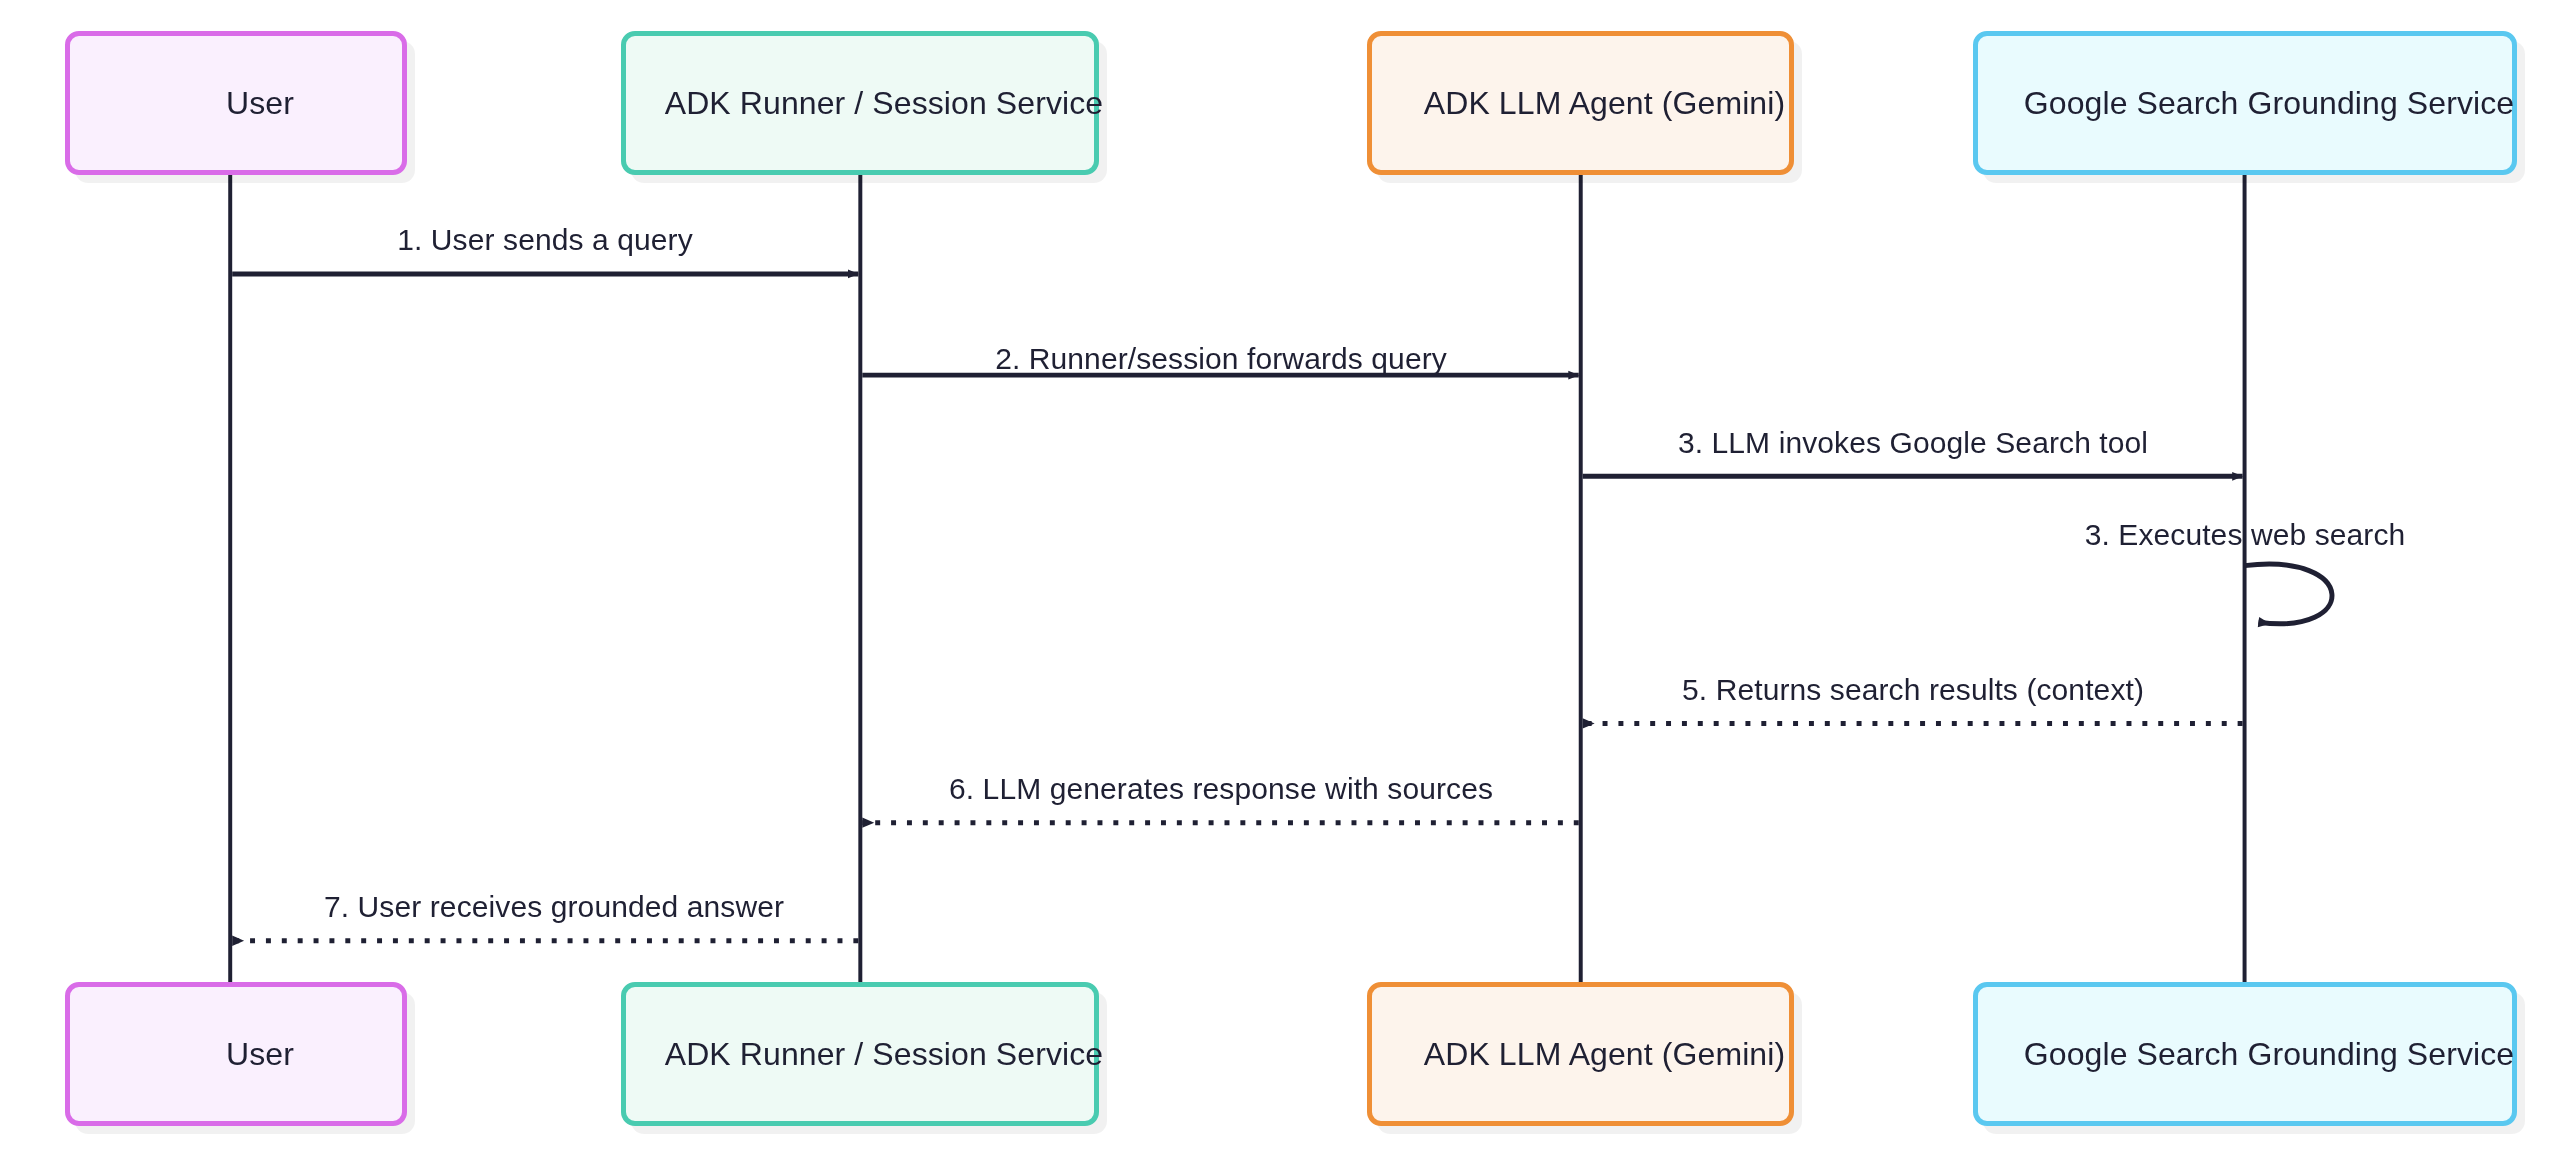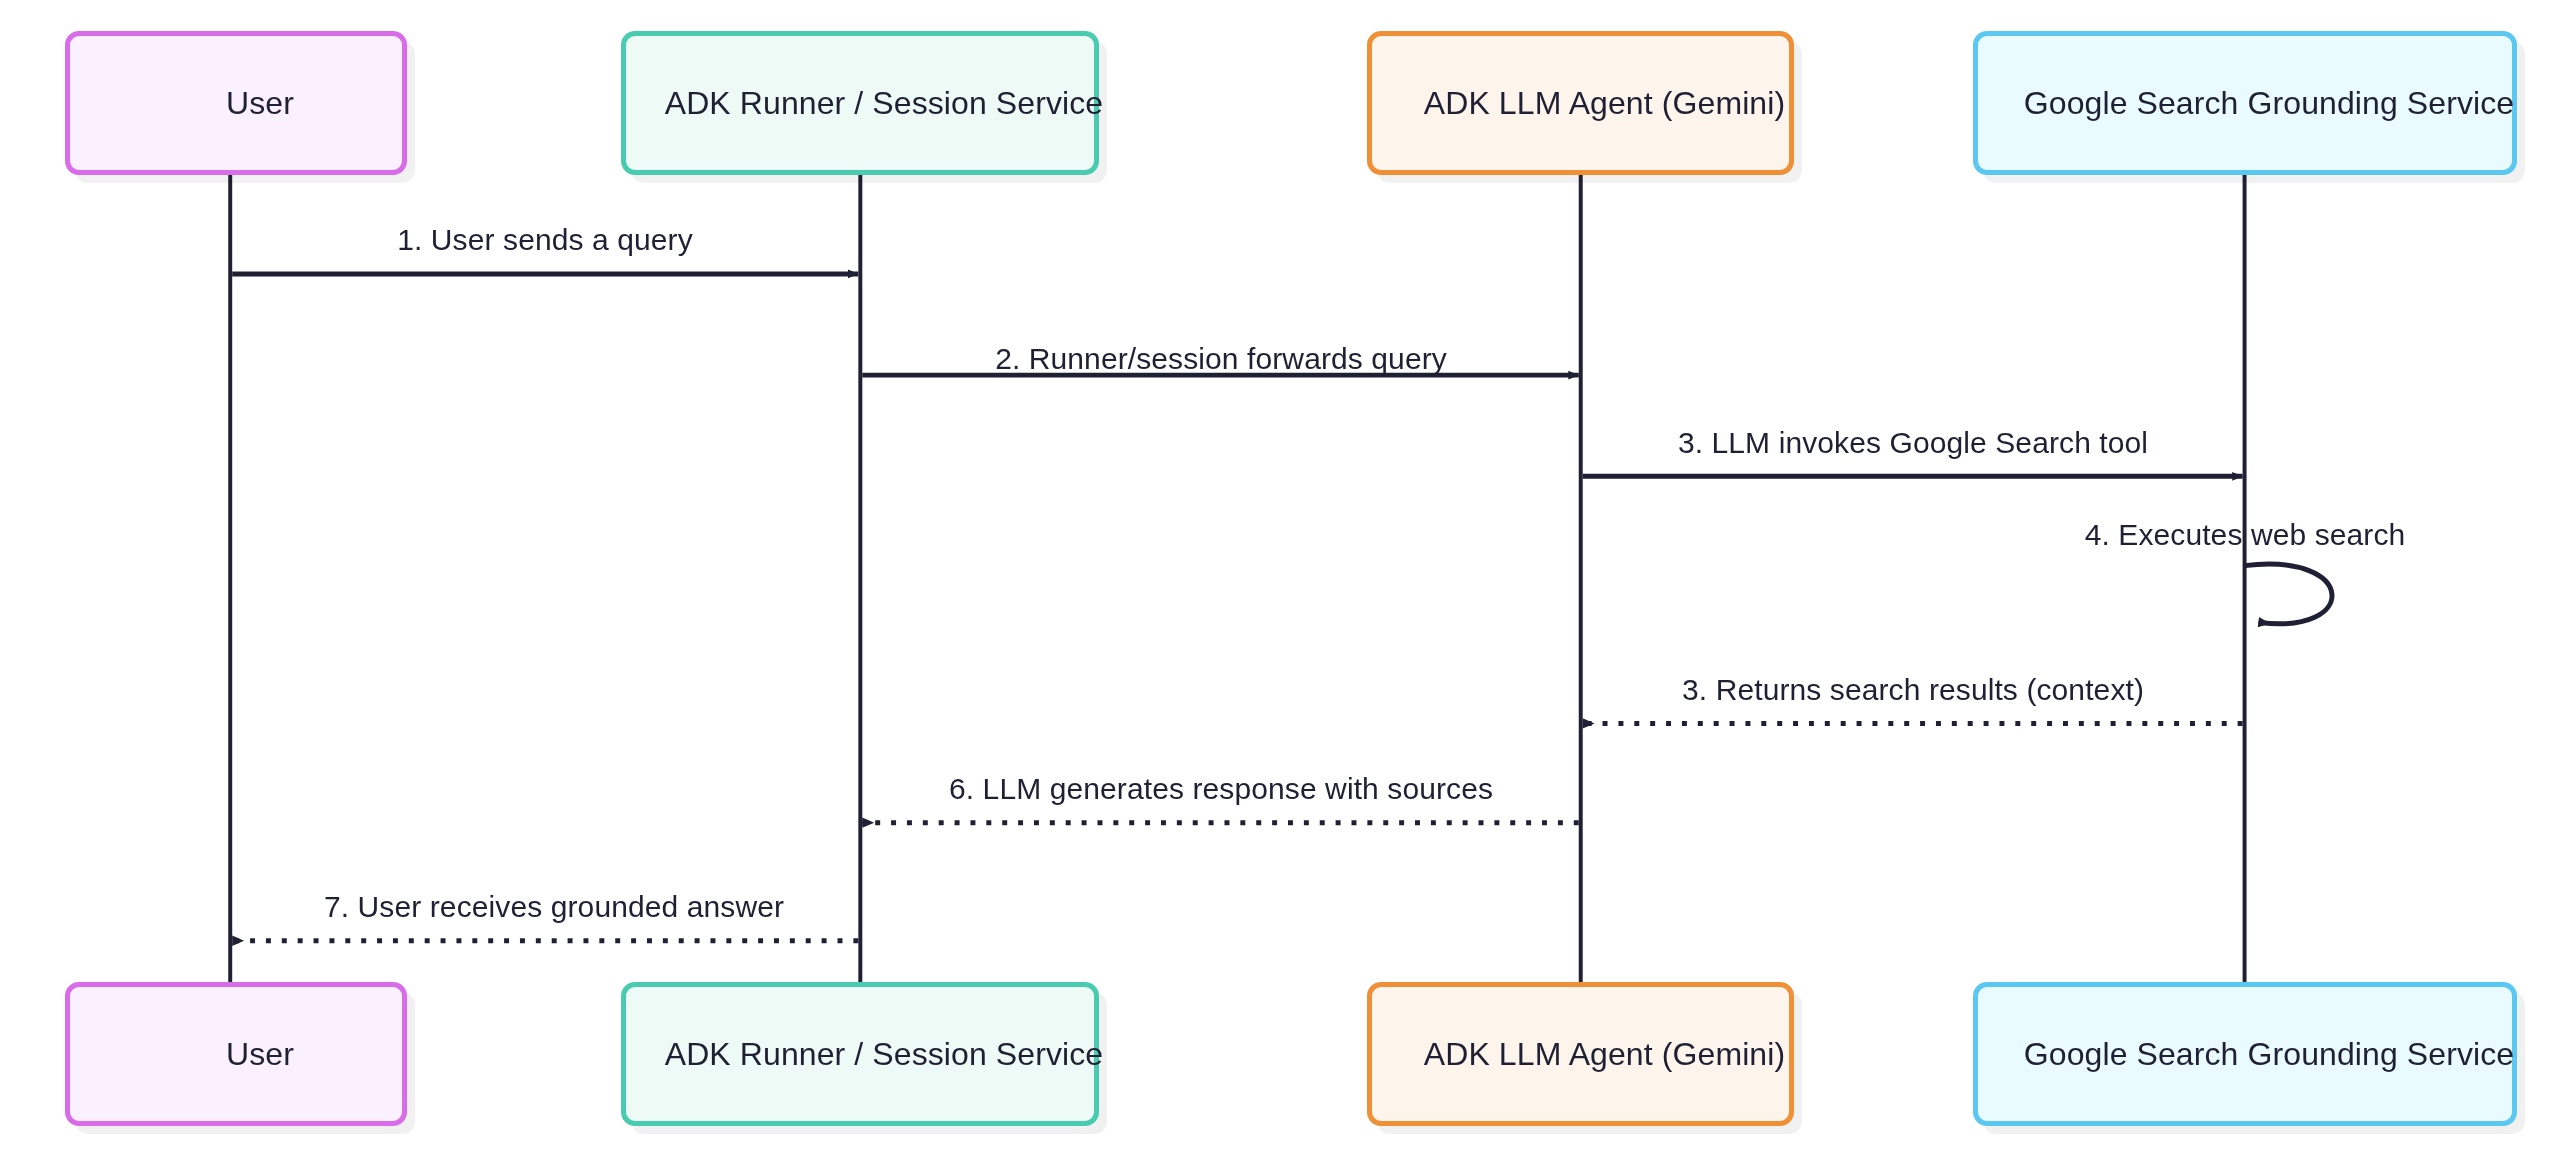--- a/index.html
+++ b/index.html
@@ -107,20 +107,20 @@
         <span class="actor-label">ADK LLM Agent (Gemini)</span>
       </div>
       <div class="actor-box" style="left: 1973px; top: 982px; width: 544px; height: 144px; border-color: rgb(90, 200, 240); background: rgb(233, 251, 254);">
         <span class="actor-label">Google Search Grounding Service</span>
       </div>
     </div>
   <div id="msg-labels">
       <div class="msg-label" style="left: 545px; top: 223px;">1. User sends a query</div>
       <div class="msg-label" style="left: 1221px; top: 342px;">2. Runner/session forwards query</div>
       <div class="msg-label" style="left: 1913px; top: 426px;">3. LLM invokes Google Search tool</div>
-      <div class="msg-label" style="left: 2245px; top: 518px;">4. Executes web search</div>
-      <div class="msg-label" style="left: 1913px; top: 673px;">3. Returns search results (context)</div>
+      <div class="msg-label" style="left: 2245px; top: 518px;">3. Executes web search</div>
+      <div class="msg-label" style="left: 1913px; top: 673px;">5. Returns search results (context)</div>
       <div class="msg-label" style="left: 1221px; top: 772px;">6. LLM generates response with sources</div>
       <div class="msg-label" style="left: 554px; top: 890px;">7. User receives grounded answer</div>
     </div>
 
 </div>
 
 
 </body></html>

